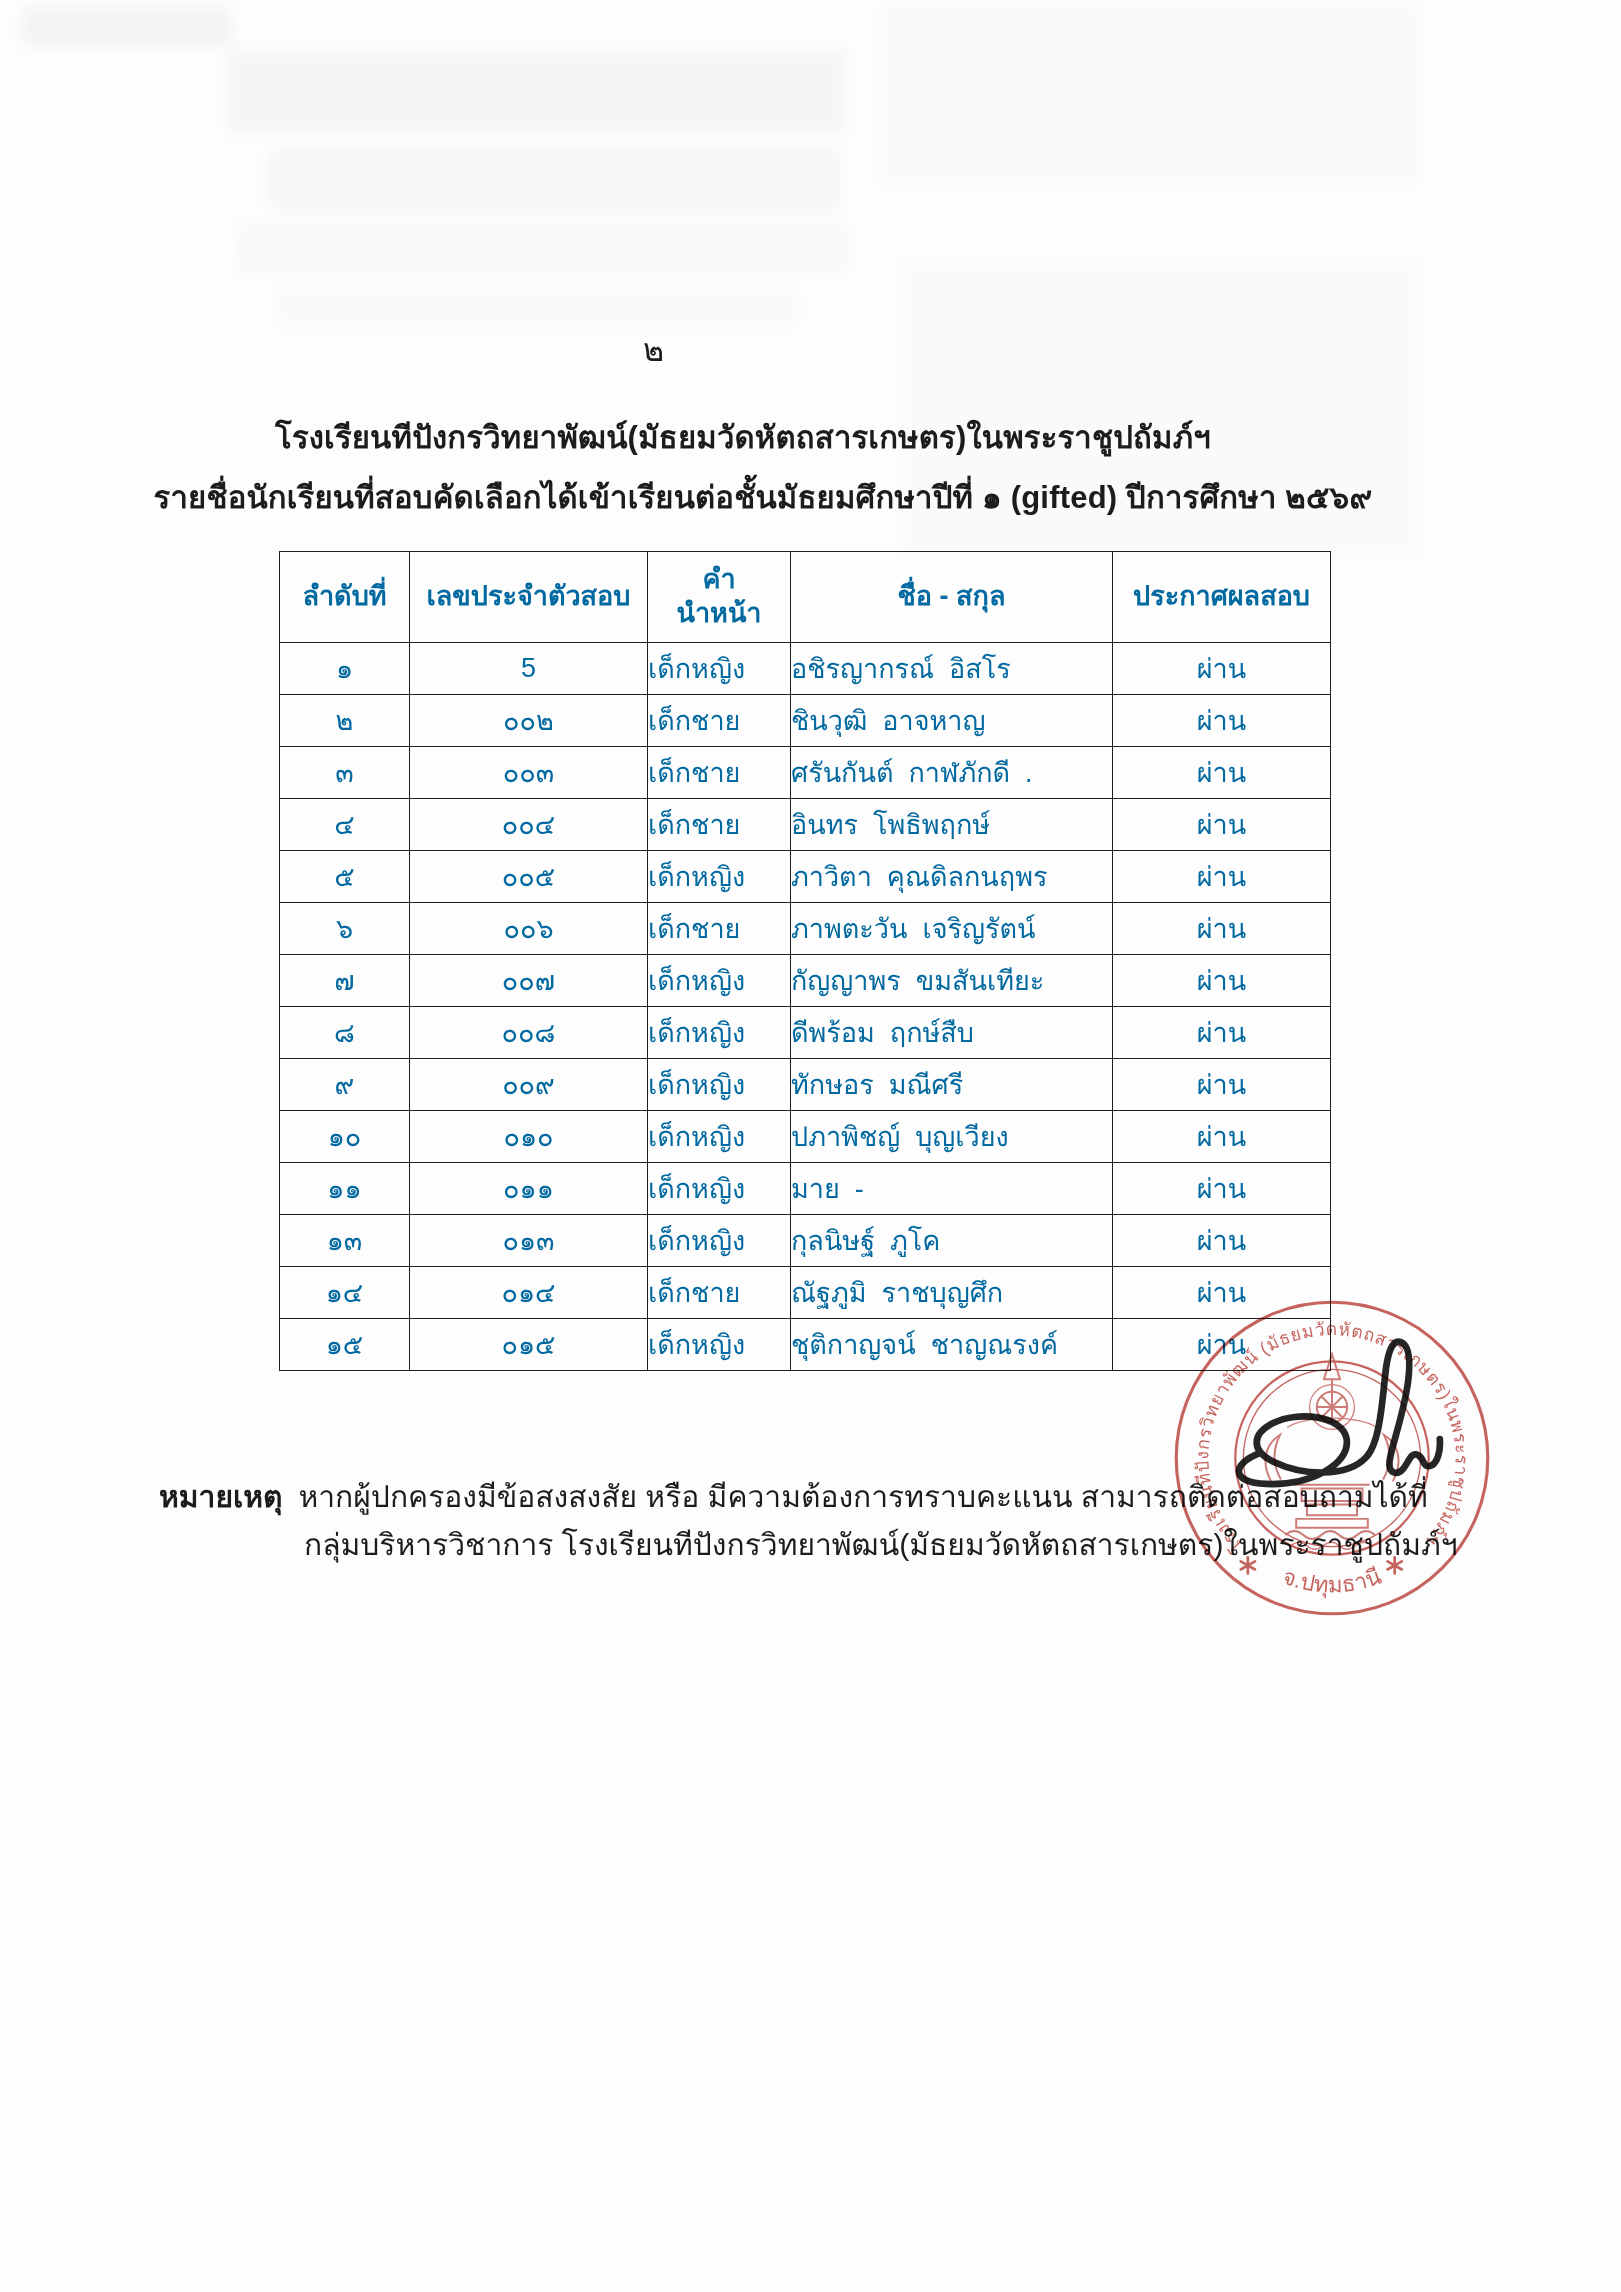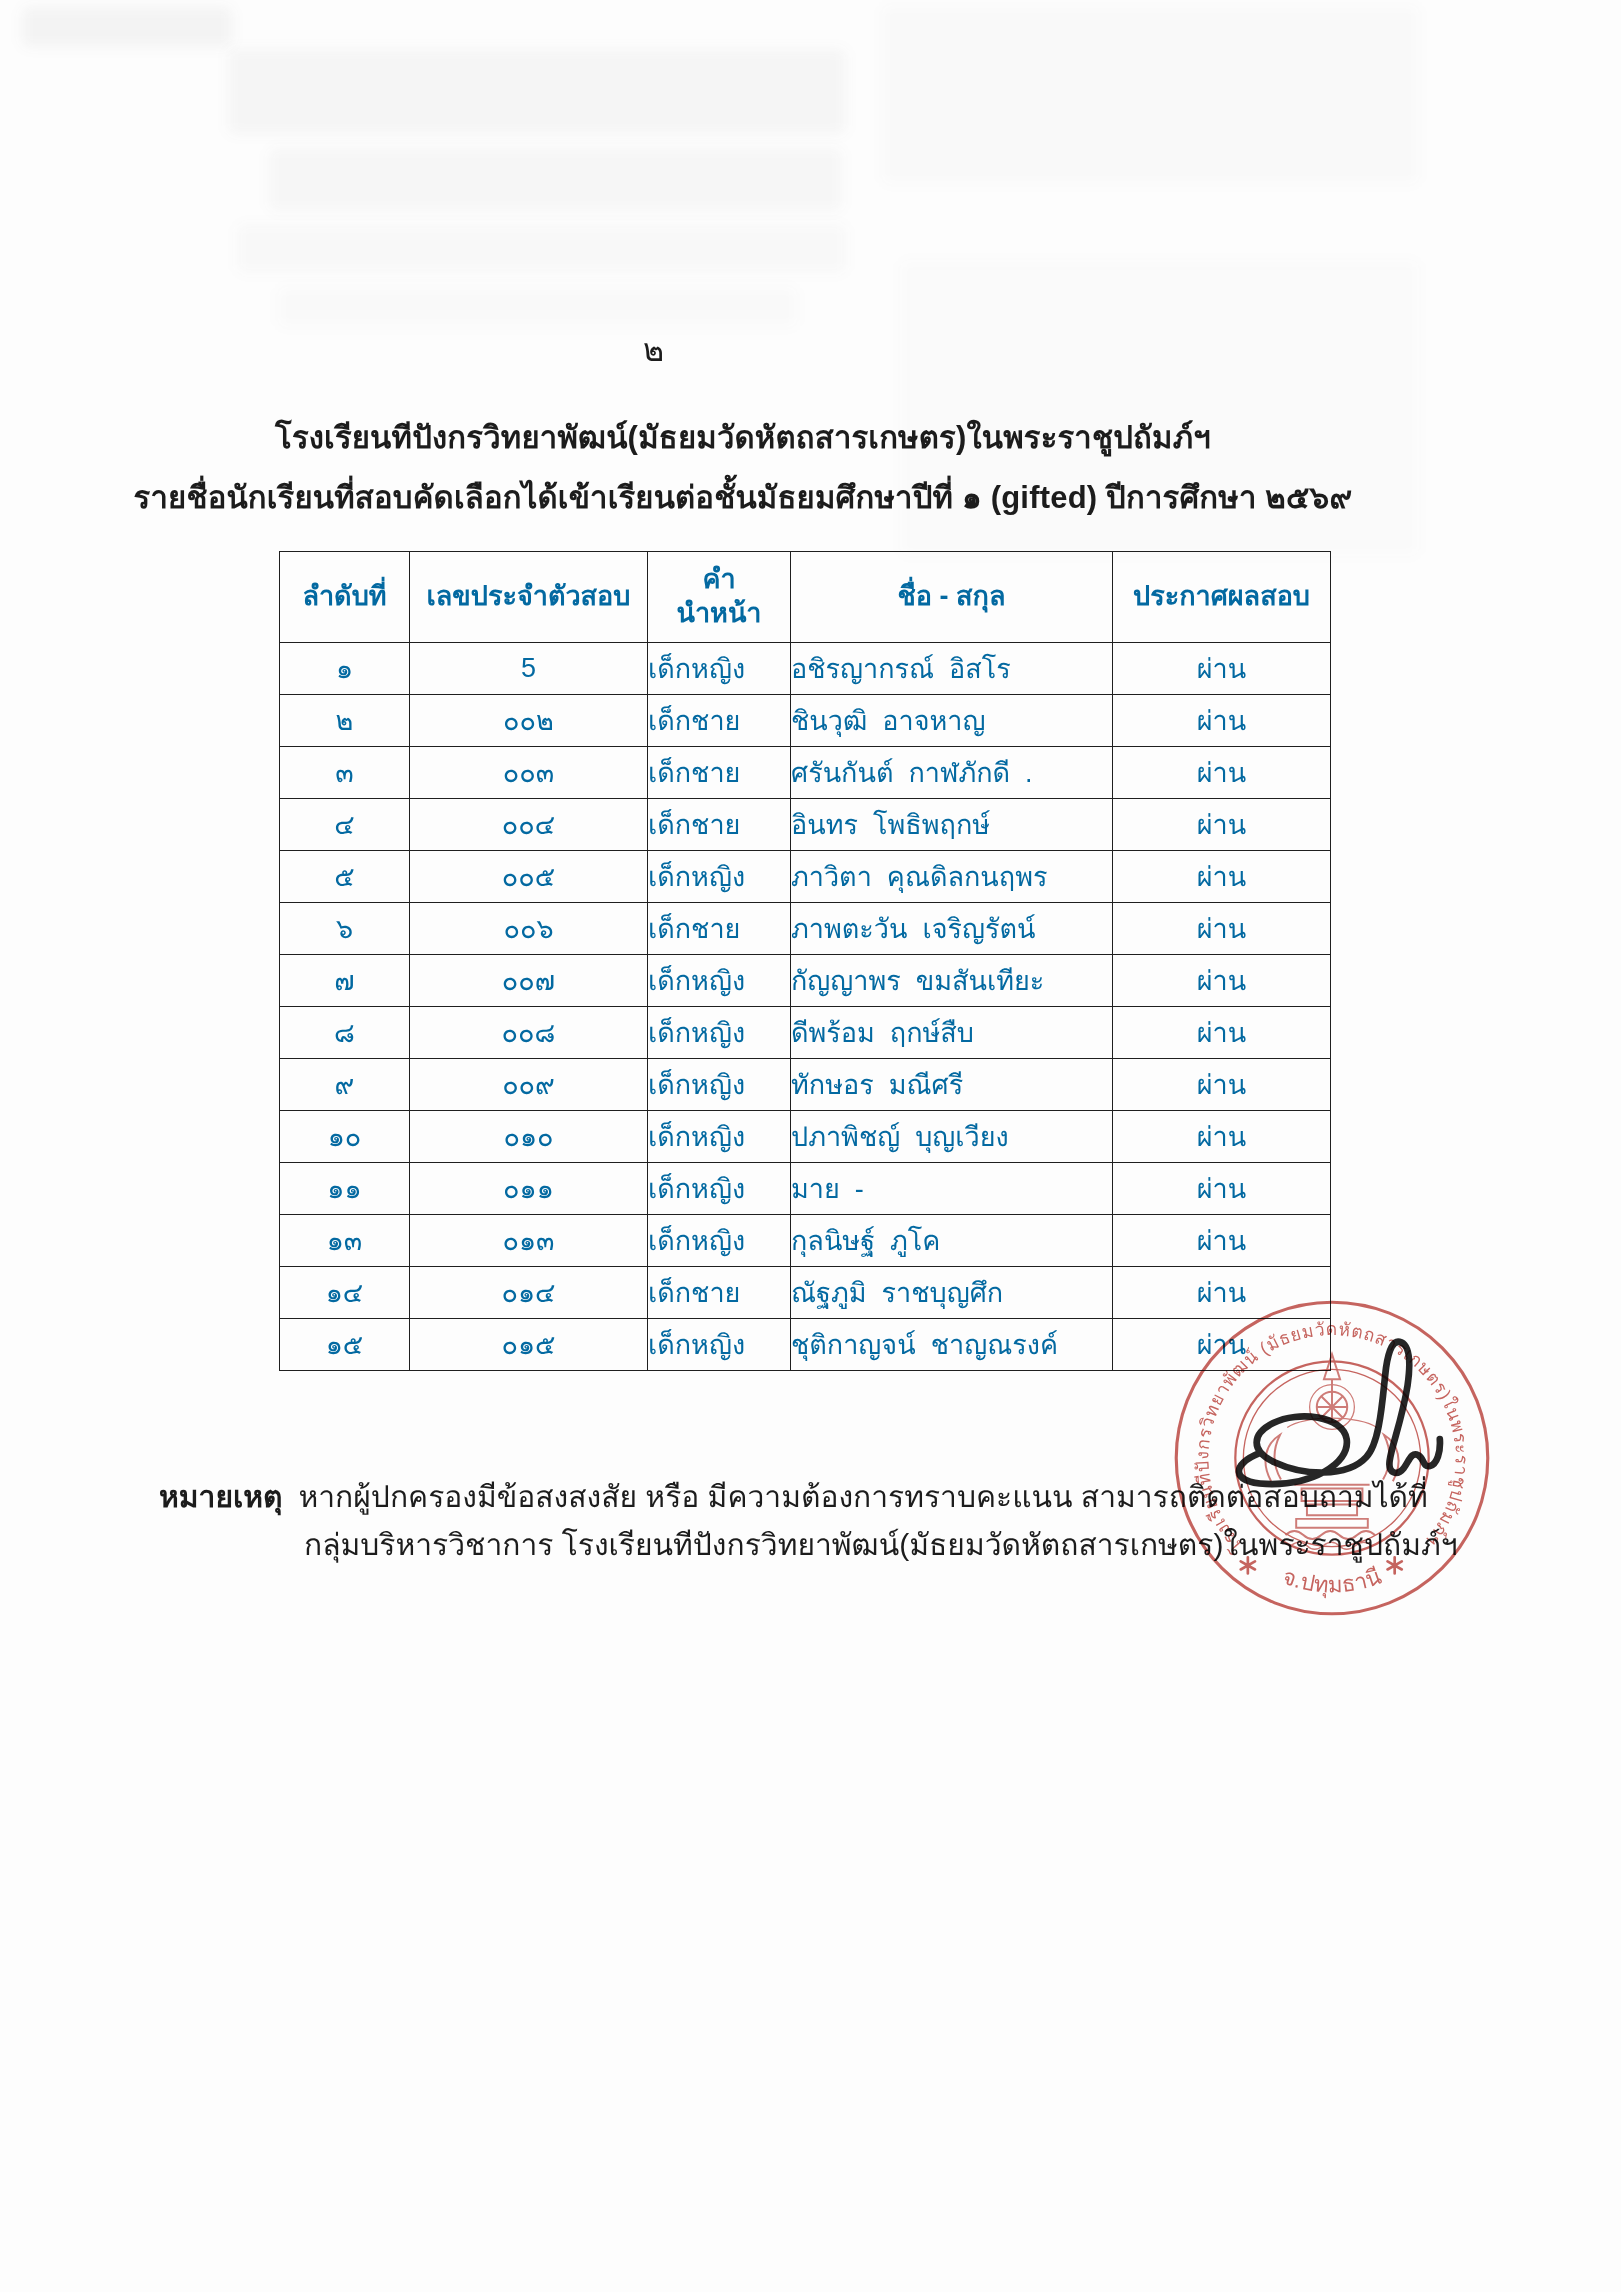--- a/index.html
+++ b/index.html
@@ -24,21 +24,21 @@
 
   .page-number{
     position:absolute;left:622px;top:324px;width:63px;
     text-align:center;font-size:32px;font-weight:400;
   }
   .title{
     position:absolute;left:0;width:1486px;text-align:center;
     font-size:31px;font-weight:700;letter-spacing:0.2px;white-space:nowrap;
   }
   .title1{top:412px;}
-  .title2{top:472px;}
+  .title2{top:472px;margin-left:20px;}
 
   table.results{
     position:absolute;left:279px;top:551px;width:1051px;
     border-collapse:collapse;table-layout:fixed;
     font-size:27px;color:#0369a1;
   }
   table.results th,table.results td{
     border:1.8px solid #1f1f1f;
     padding:0;
     vertical-align:middle;

